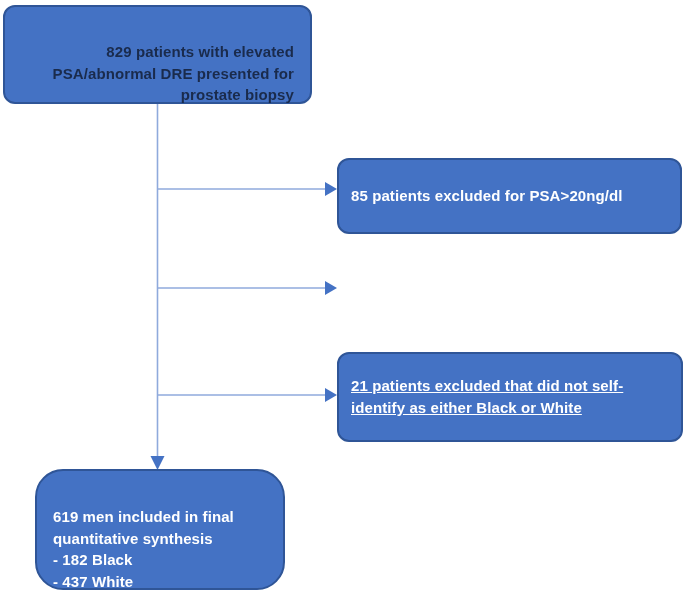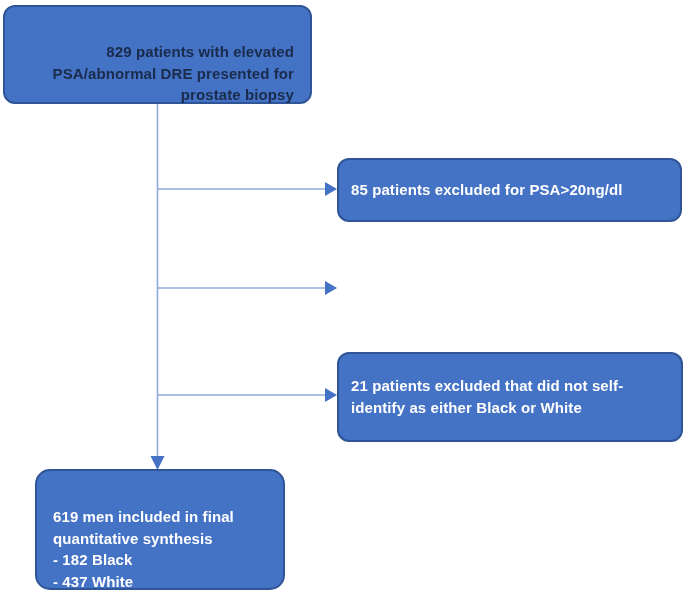--- a/index.html
+++ b/index.html
@@ -47,43 +47,44 @@
   #node-cohort {
     left: 3px; top: 5px;
     width: 309px; height: 99px;
     border-radius: 12px;
     padding: 12px 16px;
     color: var(--textDark, #1A2B4C);
     text-align: right;
   }
   #node-excl-psa {
     left: 337px; top: 158px;
-    width: 345px; height: 64px;
+    width: 345px; height: 76px;
     border-radius: 12px;
     display: flex; align-items: center;
     padding: 0 12px;
   }
   #node-excl-dx {
     left: 337px; top: 252px;
     width: 346px; height: 71px;
     border-radius: 12px;
     display: flex; align-items: center;
     padding: 0 12px;
   }
   #node-excl-race {
     left: 337px; top: 352px;
     width: 346px; height: 90px;
     border-radius: 12px;
     display: flex; align-items: center;
     padding: 0 12px;
+    text-decoration: underline;
   }
   #node-final {
     left: 35px; top: 469px;
     width: 250px; height: 121px;
-    border-radius: 15px;
+    border-radius: 28px;
     padding: 13px 16px;
   }
 </style>
 </head>
 <body>
 
 <div class="canvas">
 
   <svg class="connectors" viewBox="0 0 685 595">
     <line x1="157.5" y1="104" x2="157.5" y2="458" stroke="#8FAADC"></line>

